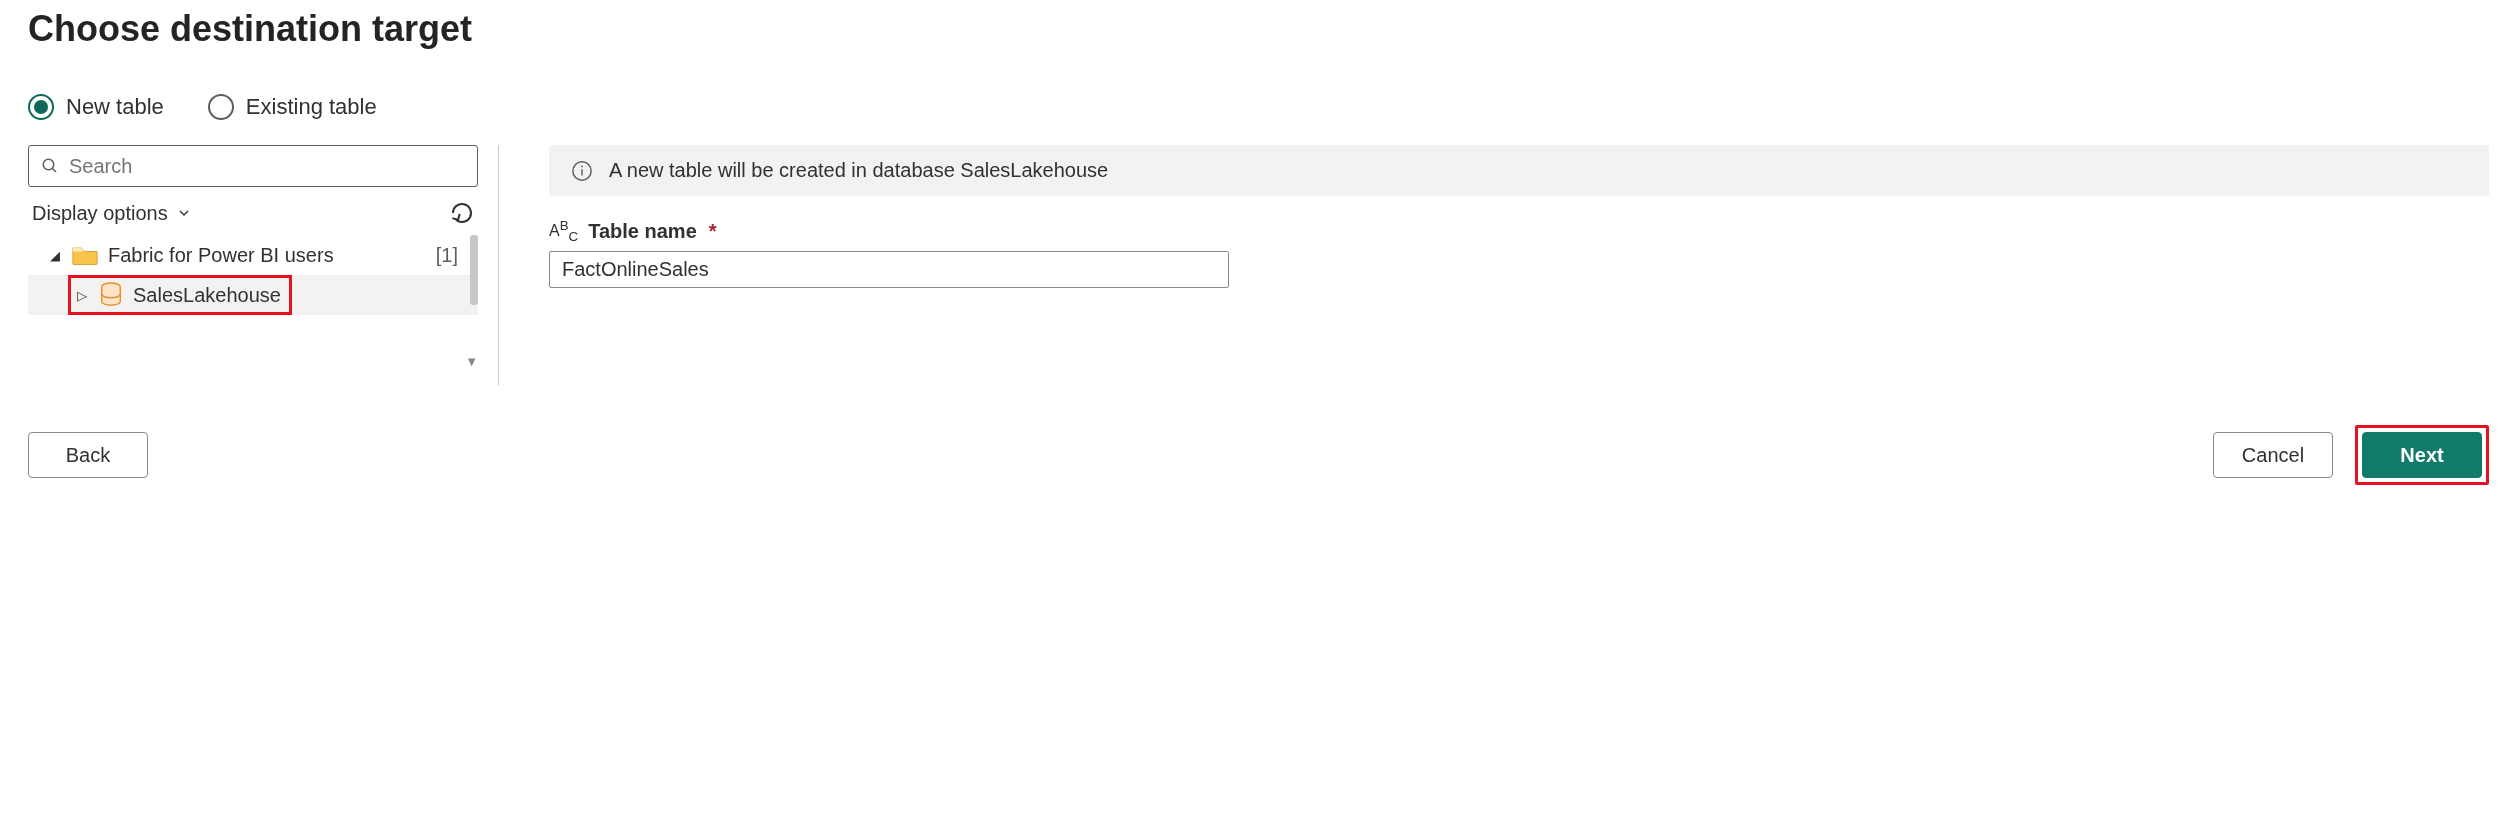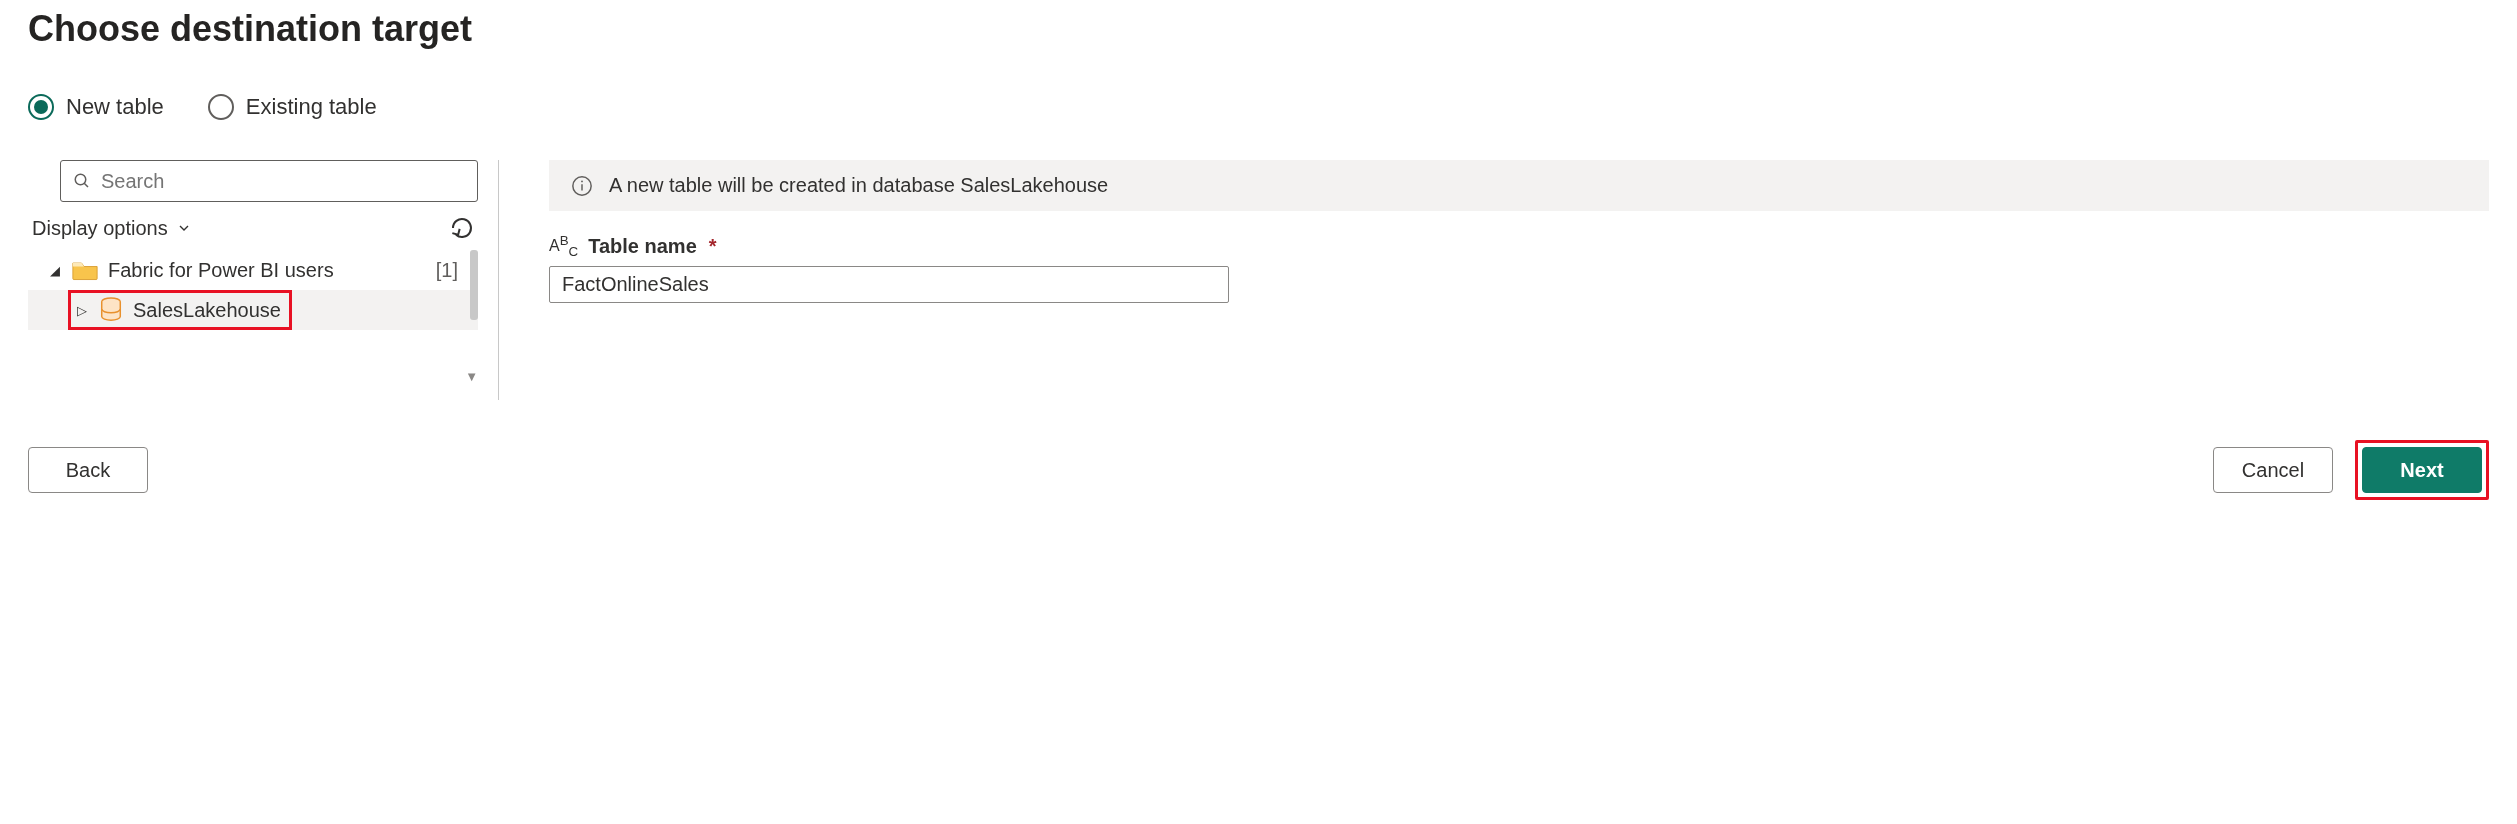--- a/index.html
+++ b/index.html
@@ -12,21 +12,21 @@
     }
     .title {
       font-size: 36px;
       font-weight: 600;
       color: #252423;
       margin-bottom: 44px;
     }
     .radio-row {
       display: flex;
       gap: 44px;
-      margin-bottom: 40px;
+      margin-bottom: 25px;
       align-items: center;
     }
     .radio-opt {
       display: inline-flex;
       align-items: center;
       gap: 12px;
       cursor: pointer;
       font-size: 22px;
       color: #323130;
     }
@@ -70,21 +70,20 @@
 
     .search-box {
       border: 1px solid #605e5c;
       border-radius: 3px;
       height: 42px;
       display: flex;
       align-items: center;
       padding: 16px 12px;
       gap: 10px;
       margin-bottom: 14px;
-      margin-left: 32px;
     }
     .search-box input {
       border: none; outline: none;
       font-size: 20px;
       color: #605e5c;
       width: 100%;
     }
     .options-row {
       display: flex;
       align-items: center;

